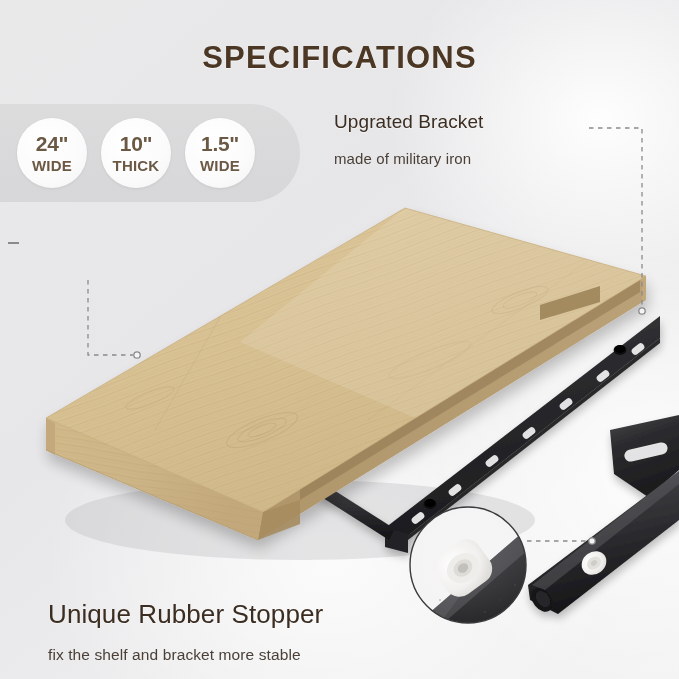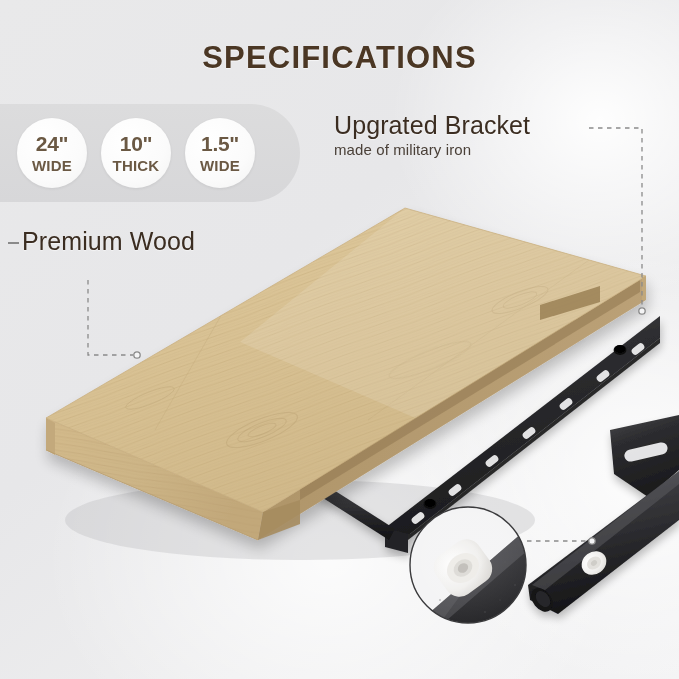--- a/index.html
+++ b/index.html
@@ -40,25 +40,25 @@
     display:flex;flex-direction:column;align-items:center;justify-content:center;
     color:#6b5944;
   }
   .badge .num{font-size:21px;font-weight:600;line-height:1;letter-spacing:-.3px;}
   .badge .lab{font-size:15px;font-weight:600;line-height:1;margin-top:4px;letter-spacing:.2px;}
   #badge0{left:17px;} #badge1{left:101px;} #badge2{left:185px;}
 
   
   .callout{position:absolute;}
   .callout .head{
-    font-size:25px;font-weight:500;color:#3b2d21;line-height:1.05;
+    font-size:19px;font-weight:500;color:#3b2d21;line-height:1.05;
     letter-spacing:.1px;text-shadow:0 1px 1px rgba(255,255,255,.55);
   }
   .callout .sub{
-    font-size:15px;font-weight:400;color:#4a4038;line-height:1.15;margin-top:3px;
+    font-size:15px;font-weight:400;color:#4a4038;line-height:1.15;margin-top:18px;
     letter-spacing:.1px;
   }
   #callout-bracket{left:334px;top:112px;}
   #callout-wood{left:22px;top:228px;}
   #callout-stopper{left:48px;top:601px;}
   #callout-stopper .head{font-size:26px;}
   #callout-stopper .sub{font-size:15.5px;}
 
   .left-tick{
     position:absolute;left:8px;top:242px;width:11px;height:2px;background:#8a8a8a;
@@ -334,17 +334,20 @@
   </svg>
 
   <div class="left-tick"></div>
 
   <div class="callout" id="callout-bracket">
     <div class="head">Upgrated Bracket</div>
     <div class="sub">made of military iron</div>
   </div>
 
   <div class="callout" id="callout-wood">
-    <div class="head">Premium Wood</div>
-  </div>
-
+  </div>
+
+  <div class="callout" id="callout-stopper">
+    <div class="head">Unique Rubber Stopper</div>
+    <div class="sub">fix the shelf and bracket more stable</div>
+  </div>
 
 </div>
 
 </body></html>

